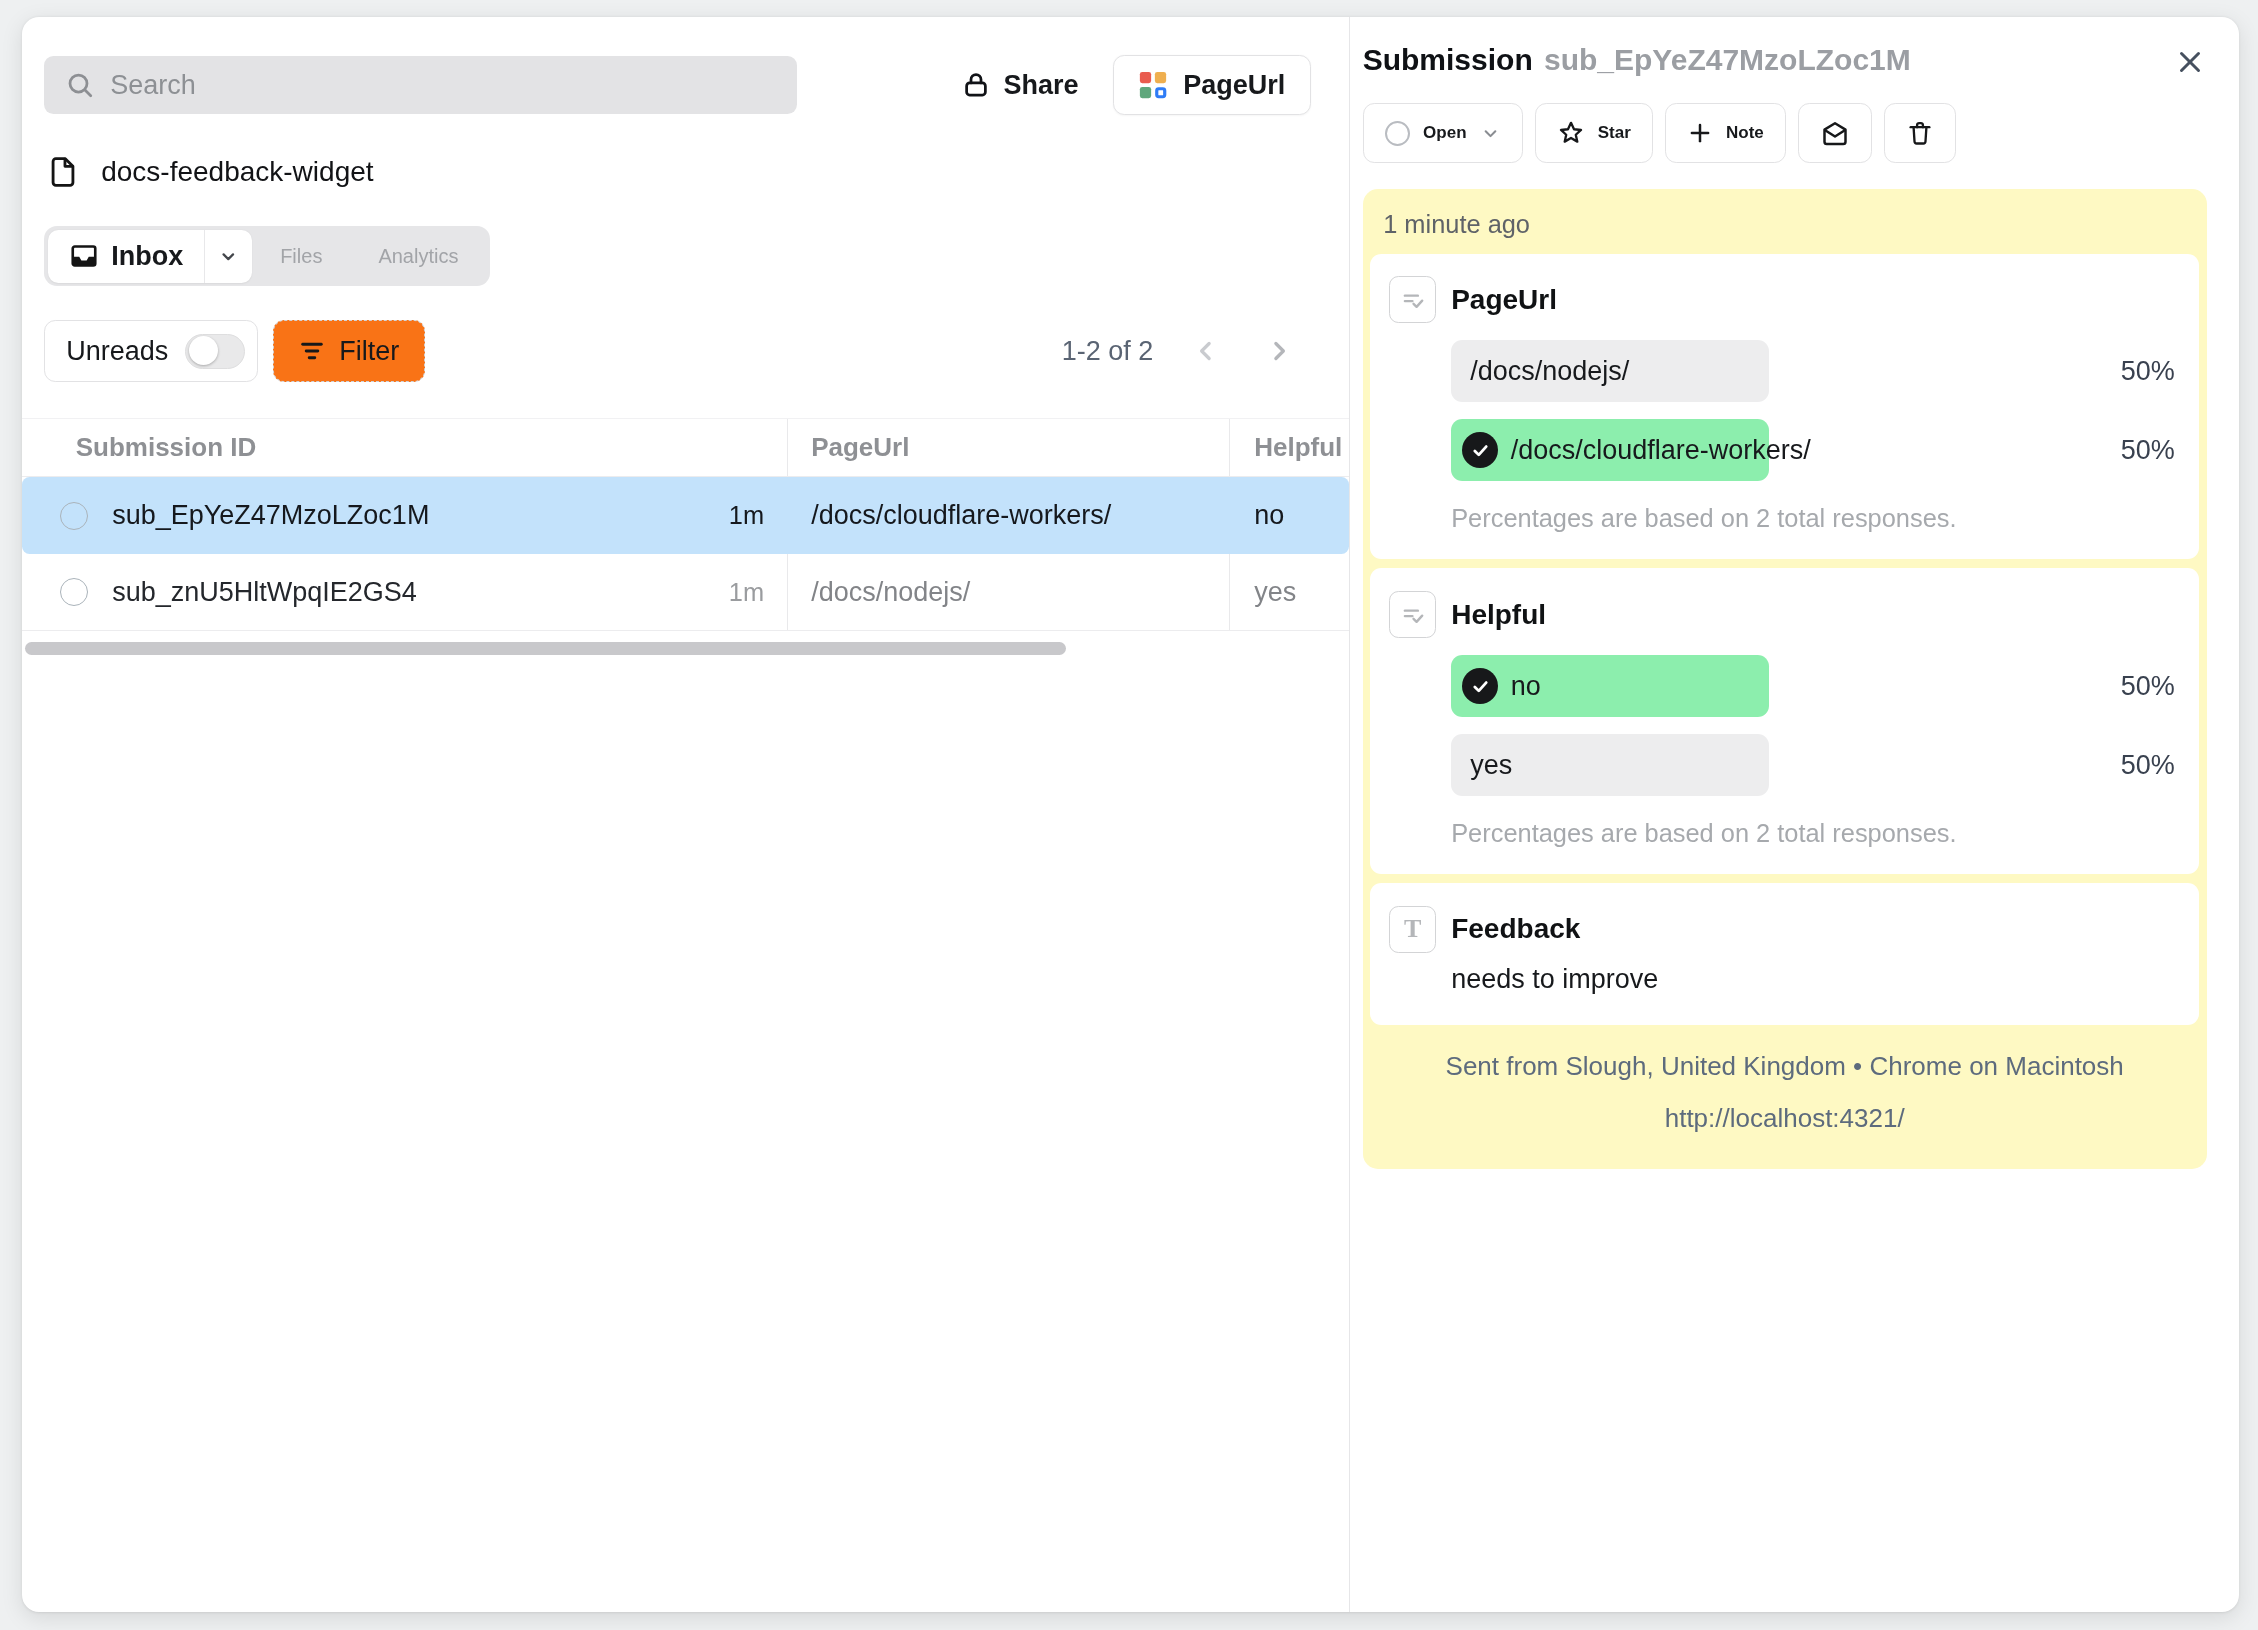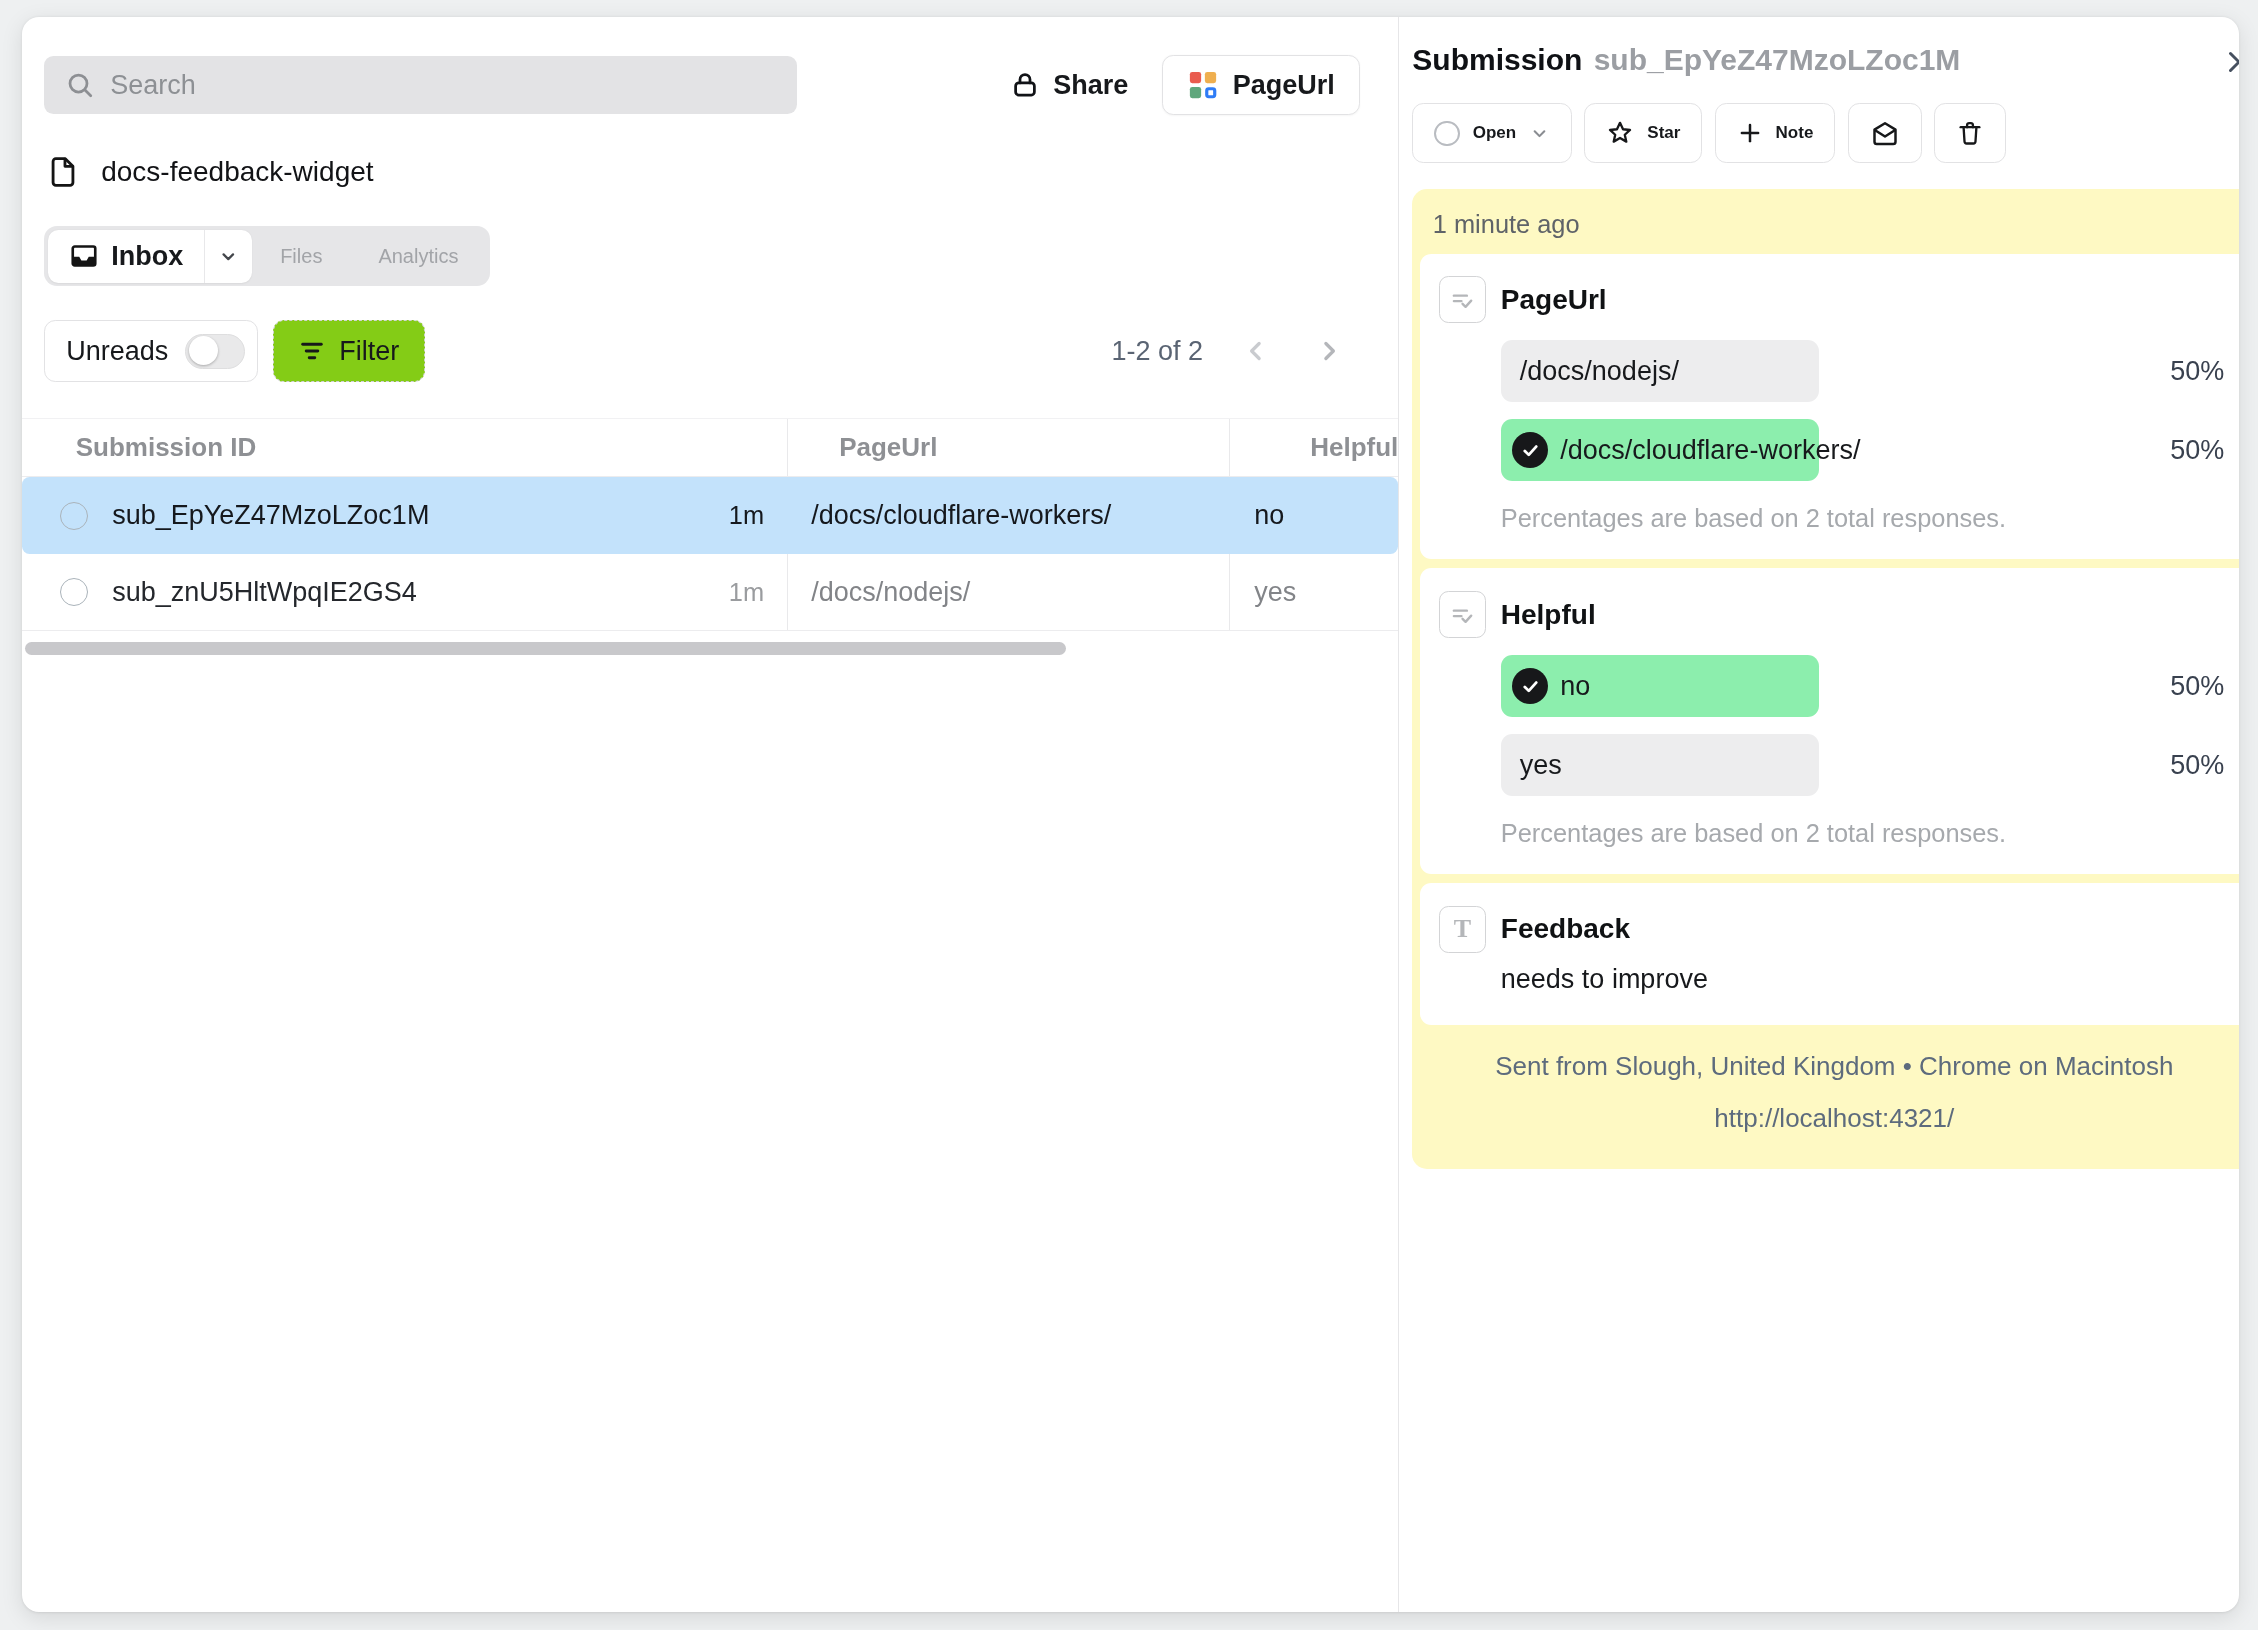--- a/index.html
+++ b/index.html
@@ -50,30 +50,30 @@
   .tab-plain { font-size:20px; color:#a2a4a8; padding:0 28px; cursor:pointer; }
   .controls-row { display:flex; align-items:center; margin:34px 38px 0 22.6px; height:62px;justify-content:center; }
   .unreads-btn {
     display:flex; align-items:center; gap:17px; height:62px; padding:0 11.3px 0 21px;
     border:0.9px solid #e2e2e4; border-radius:11.3px; background:#fff; font-size:27px; cursor:pointer;
   }
   .toggle { position:relative; width:60px; height:35px; background:#e9e9ea; border:0.9px solid #dededf; border-radius:18px; cursor:pointer; }
   .toggle .knob { position:absolute; left:2.8px; top:1.9px; width:29px; height:29px; background:#fff; border-radius:50%; box-shadow:0 0.9px 2.8px rgba(0,0,0,.28); }
   .filter-btn {
     display:flex; align-items:center; gap:13px; height:62px; padding:0 24.5px; margin-left:15px;
-    border:1.9px dashed #d2d2d5; border-radius:11.3px; background:#84cc16; font-size:27px; cursor:pointer;
+    border:1.9px dashed #d2d2d5; border-radius:11.3px; background:#f97316; font-size:27px; cursor:pointer;
   }
   .controls-row .spacer { flex:1; }
   .pagination { display:flex; align-items:center; gap:32px; color:#5a6473; font-size:27px; margin-right:11.3px; }
   .page-chevron { display:flex; align-items:center; justify-content:center; width:41px; height:41px; cursor:pointer; }
   
   .table { position:relative; margin-top:36px; border-top:0.9px solid #f1f1f3; }
   .col-line { position:absolute; top:0; bottom:0; width:0.9px; background:#e9e9eb; z-index:0; }
   .col-line.c1 { left:765px; } .col-line.c2 { left:1207px; }
-  .thead { position:relative; z-index:1; display:grid; grid-template-columns:765px 443px 1fr; height:58px; align-items:center; border-bottom:0.9px solid #ececee;gap:28px; }
+  .thead { position:relative; z-index:1; display:grid; grid-template-columns:765px 443px 1fr; height:58px; align-items:center; border-bottom:0.9px solid #ececee; }
   .thead div { font-size:26px; font-weight:700; color:#8e9094; padding-left:24.5px; }
   .thead div:first-child { padding-left:54px; }
   .trow { position:relative; z-index:1; display:grid; grid-template-columns:765px 443px 1fr; height:77px; align-items:center; font-size:27px; cursor:pointer; }
   .trow.selected { background:#c3e2fb; border-radius:7.5px; }
   .trow + .trow { border-bottom:0.9px solid #ececee; }
   .cell-id { display:flex; align-items:center; gap:24.5px; padding-left:38px; }
   .radio { width:28px; height:28px; border:1.9px solid #aab3ba; border-radius:50%; background:transparent; flex:none; cursor:pointer; }
   .cell-id .time { margin-left:auto; padding-right:22.6px; font-size:25.4px; }
   .trow .cell { padding-left:24.5px; }
   .trow.selected .cell, .trow.selected .cell-id { color:#15181d; }

